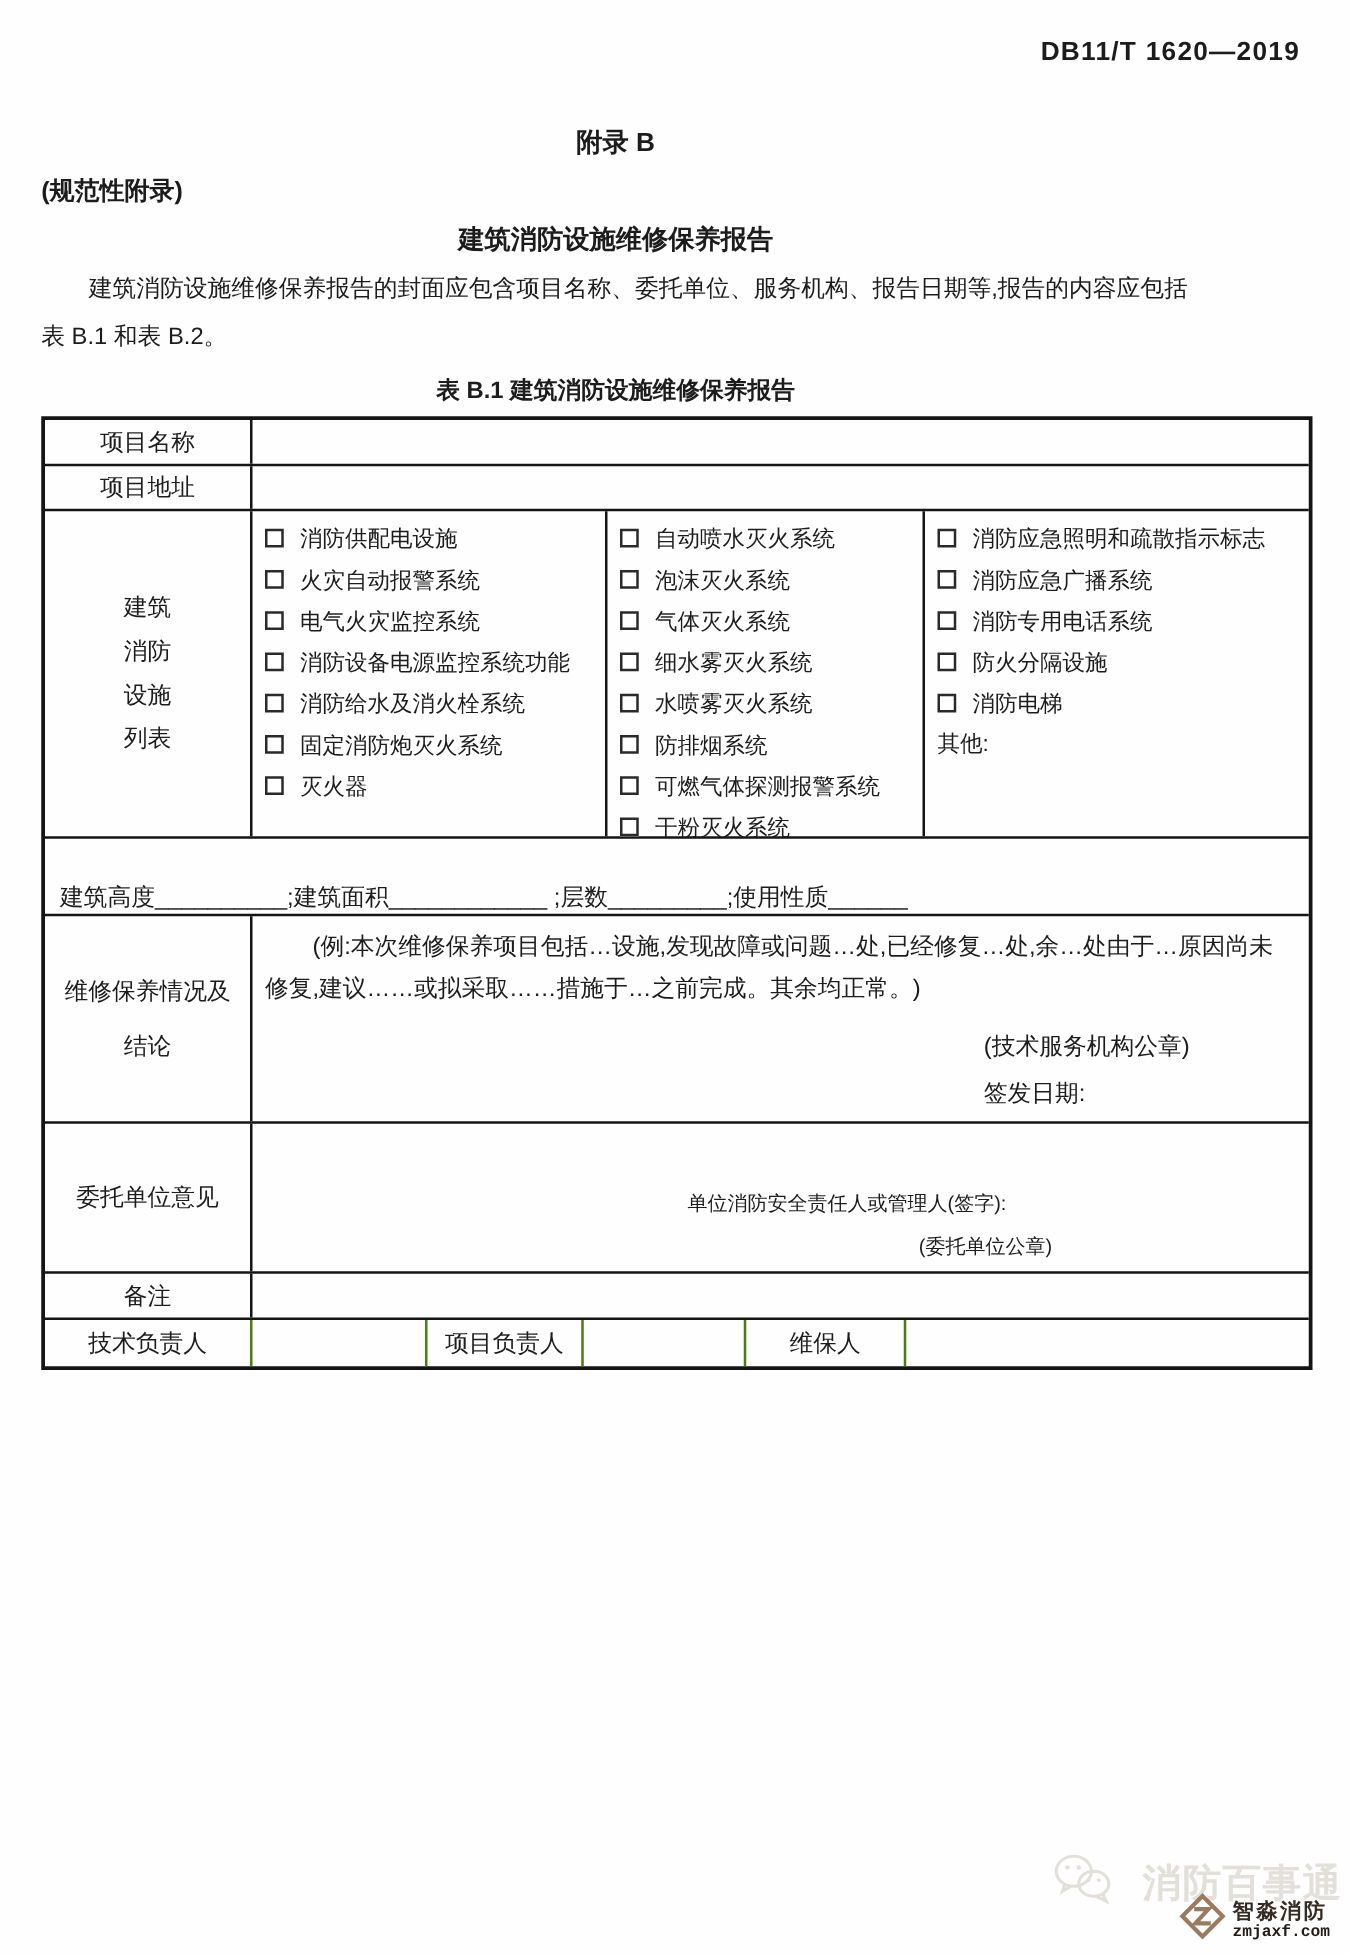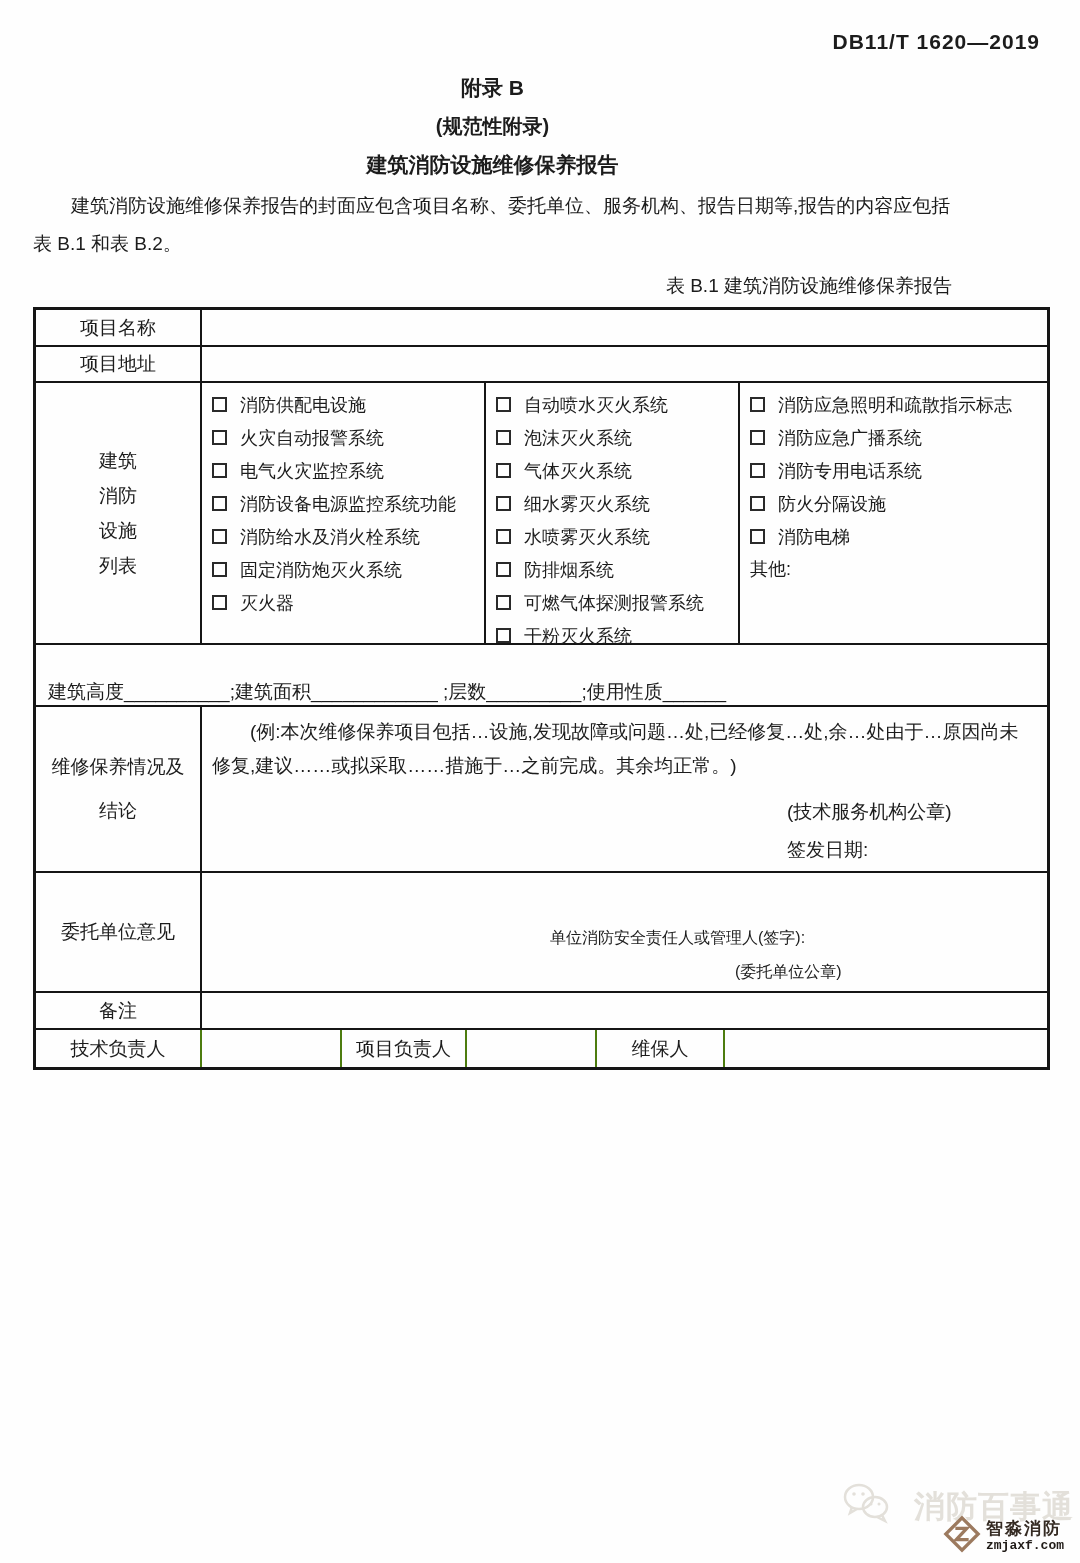--- a/index.html
+++ b/index.html
@@ -8,26 +8,26 @@
   .page {
     position: relative;
     width: 1080px; height: 1563px;
     background: #fefefe;
     overflow: hidden;
   }
   .doc-code {
     position: absolute; top: 30px; right: 40px;
     font-size: 21px; font-weight: 600; letter-spacing: 1px;
   }
-  .content { position: absolute; left: 33px; top: 74px; width: 919px; }
+  .content { position: absolute; left: 33px; top: 100px; width: 919px; }
   .t-appendix   { text-align: center; font-weight: bold; font-size: 21px; }
-  .t-type       { text-align: center; font-weight: bold; font-size: 20px; margin-top: 11px; }
+  .t-type       { text-align: left; font-weight: bold; font-size: 20px; margin-top: 11px; }
   .t-report     { text-align: center; font-weight: bold; font-size: 21px; margin-top: 11px; }
   .intro        { font-size: 19px; line-height: 38px; text-indent: 2em; margin-top: 8px; }
-  .caption      { text-align: right; font-weight: normal; font-size: 19px; margin: 10px 0 8px; }
+  .caption      { text-align: center; font-weight: bold; font-size: 19px; margin: 10px 0 8px; }
 
   .tbl { border: 3px solid #151515; width: 1017px; }
   .trow { display: flex; border-bottom: 2px solid #151515; }
   .trow:last-child { border-bottom: none; }
   .cell { position: relative; }
   .lbl {
     width: 166px; flex: none;
     border-right: 2px solid #151515;
     display: flex; flex-direction: column;
     align-items: center; justify-content: center;

